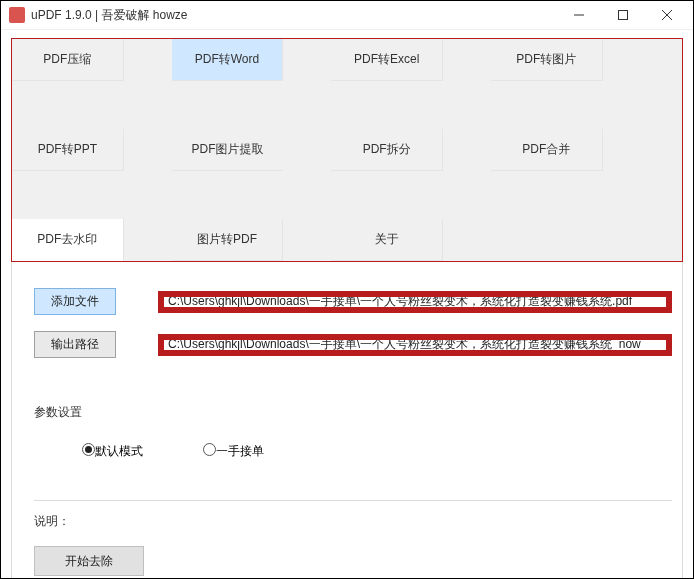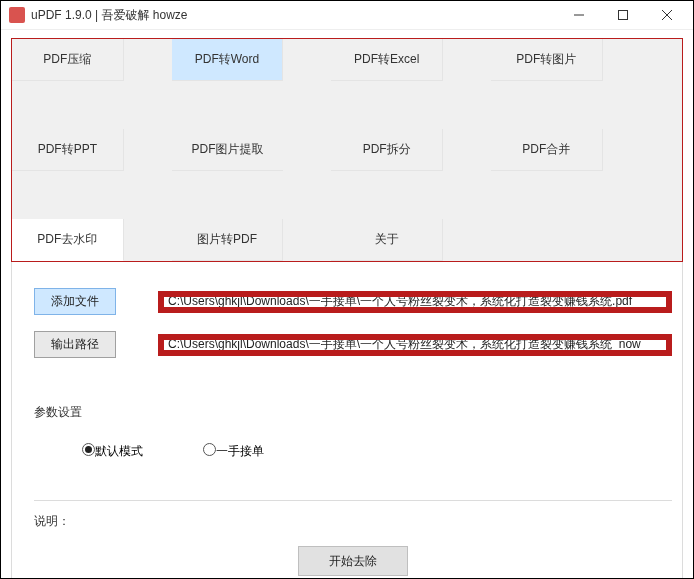--- a/index.html
+++ b/index.html
@@ -23,21 +23,21 @@
 .path-box { flex: 1; margin-left: 42px; height: 22px; border: 6px solid #b91c1c; padding: 0 4px; display: flex; align-items: center; color: #222; overflow: hidden; white-space: nowrap; font-size: 12px; font-family: SimSun, monospace; }
 .spacer { height: 30px; }
 .param-label { color: #333; margin-bottom: 22px; font-size: 12px; }
 .radio-row { display: flex; gap: 60px; padding-left: 48px; margin-bottom: 10px; }
 .radio-opt { display: flex; align-items: flex-start; cursor: pointer; }
 .radio-circle { width: 13px; height: 13px; border: 1px solid #555; border-radius: 50%; display: flex; align-items: center; justify-content: center; }
 .radio-circle.inner::after { content: ""; width: 7px; height: 7px; background: #222; border-radius: 50%; }
 .divider { height: 1px; background: #dcdcdc; margin: 30px 0 12px 0; }
 .desc-label { color: #333; margin-bottom: 4px; }
 .desc-text { color: #333; line-height: 1.55; }
-.footer { margin-top: auto; display: flex; justify-content: center; padding-top: 12px; }
+.footer { margin-top: auto; display: flex; justify-content: flex-start; padding-top: 12px; }
 .start-btn { width: 110px; height: 30px; border: 1px solid #bfbfbf; background: #e1e1e1; display: flex; align-items: center; justify-content: center; cursor: pointer; color: #222; }
 </style>
 </head>
 <body>
 
 <div class="titlebar">
   <div class="app-icon"></div>
   <div class="title-text">uPDF 1.9.0 |  吾爱破解 howze</div>
   <div class="win-controls">
     <div class="win-btn">

